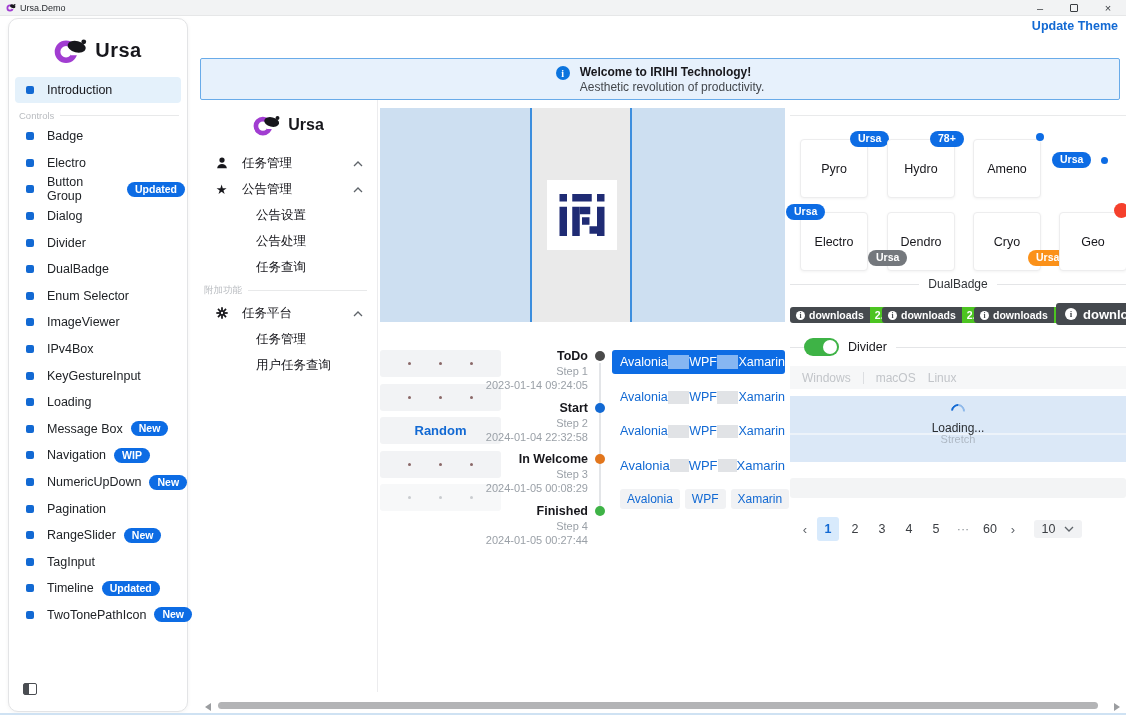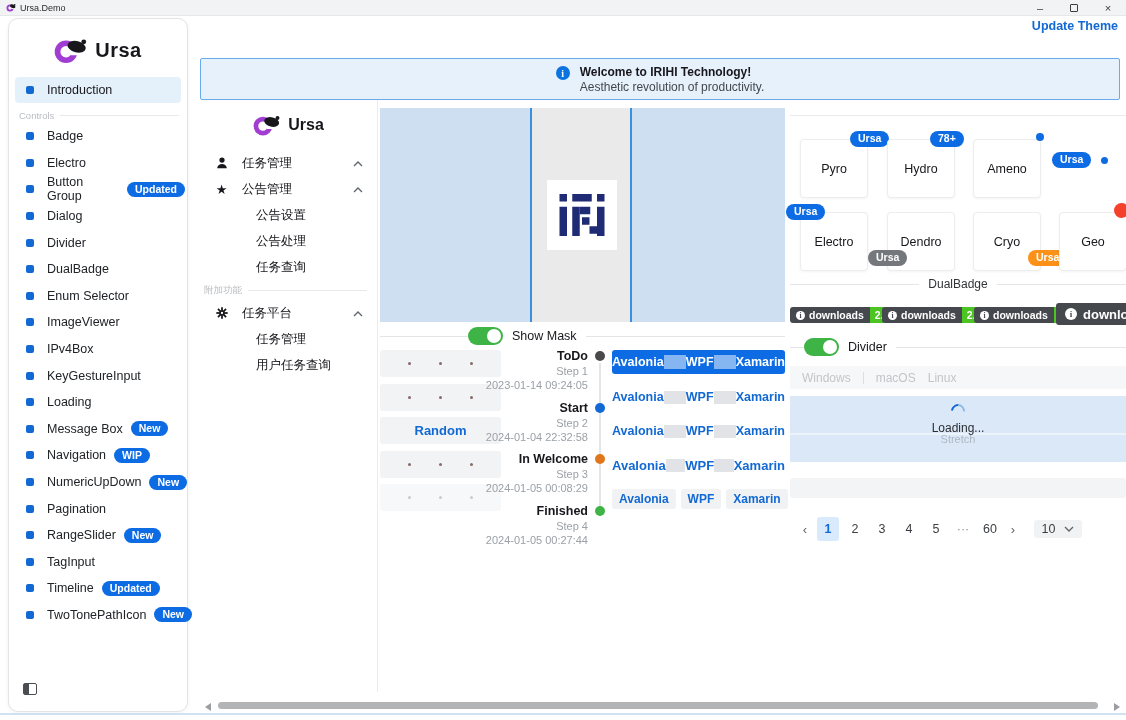--- a/index.html
+++ b/index.html
@@ -78,21 +78,21 @@
   .ip-row.disabled .ip-dot { background:#c9cccf; }
   .timeline { position:absolute; left:0; top:245px; width:225px; height:210px; }
   .tl-line { position:absolute; left:219px; top:18px; width:2px; height:152px; background:#e3e5e8; }
   .tl-e { position:absolute; right:17px; width:195px; text-align:right; }
   .tl-e .t { font-size:12.5px; font-weight:600; color:#17171c; line-height:15px; }
   .tl-e .s, .tl-e .d { font-size:11px; color:#9ba1a8; line-height:14px; }
   .tl-dot { position:absolute; left:215px; width:10px; height:10px; border-radius:50%; }
   .dot-todo { background:#4a4a4a; } .dot-start { background:#1269d3; }
   .dot-between { background:#e2761c; } .dot-finished { background:#3eb346; }
   .bgs { position:absolute; left:232px; top:248px; width:173px; }
-  .bg { display:flex; align-items:center; border-radius:3px; font-weight:700; font-size:12.5px; }
+  .bg { display:flex; align-items:center; border-radius:3px; font-weight:400; font-size:12.5px;padding-left:8px; }
   .bg span { cursor:pointer; }
   .bg1 { background:#0d6ce4; color:#fff; height:24px; margin-top:2px; }
   .bg1 span { flex:1; text-align:center; }
   .sep-w { width:1px; height:14px; background:rgba(255,255,255,.5); flex:none; }
   .bg2, .bg3 { color:#1269d3; height:22px; margin-top:12px; }
   .bg2 span, .bg3 span { flex:1; text-align:center; }
   .sep-g { width:1px; height:13px; background:#e1e3e6; flex:none; }
   .bg4 { color:#1269d3; height:26px; margin-top:10px; font-size:13px; }
   .bg4 span { flex:1; text-align:center; }
   .bg5 { color:#1269d3; height:22px; margin-top:10px; gap:5px; }
@@ -392,26 +392,20 @@
           <rect x="50" y="0" width="10" height="10"></rect>
         <rect x="0" y="17" width="10" height="39"></rect>
           <rect x="17" y="17" width="10" height="39"></rect>
         <rect x="27" y="17" width="14" height="10"></rect>
           <rect x="30" y="31" width="10" height="10"></rect>
           <rect x="40" y="43" width="10" height="10"></rect>
         <rect x="50" y="17" width="10" height="39"></rect>
       </svg>
     </div>
   </div>
-  <div class="showmask">
-    <span class="hline" style="width:88px"></span>
-    <span class="toggle"></span>
-    <span class="lbl">Show Mask</span>
-    <span class="hline" style="flex:1"></span>
-  </div>
 
   <div class="ipv4">
     <div class="ip-row">
       <span class="ip-dot"></span>
         <span class="ip-dot"></span>
         <span class="ip-dot"></span>
     </div>
     <div class="ip-row">
       <span class="ip-dot"></span>
         <span class="ip-dot"></span>

